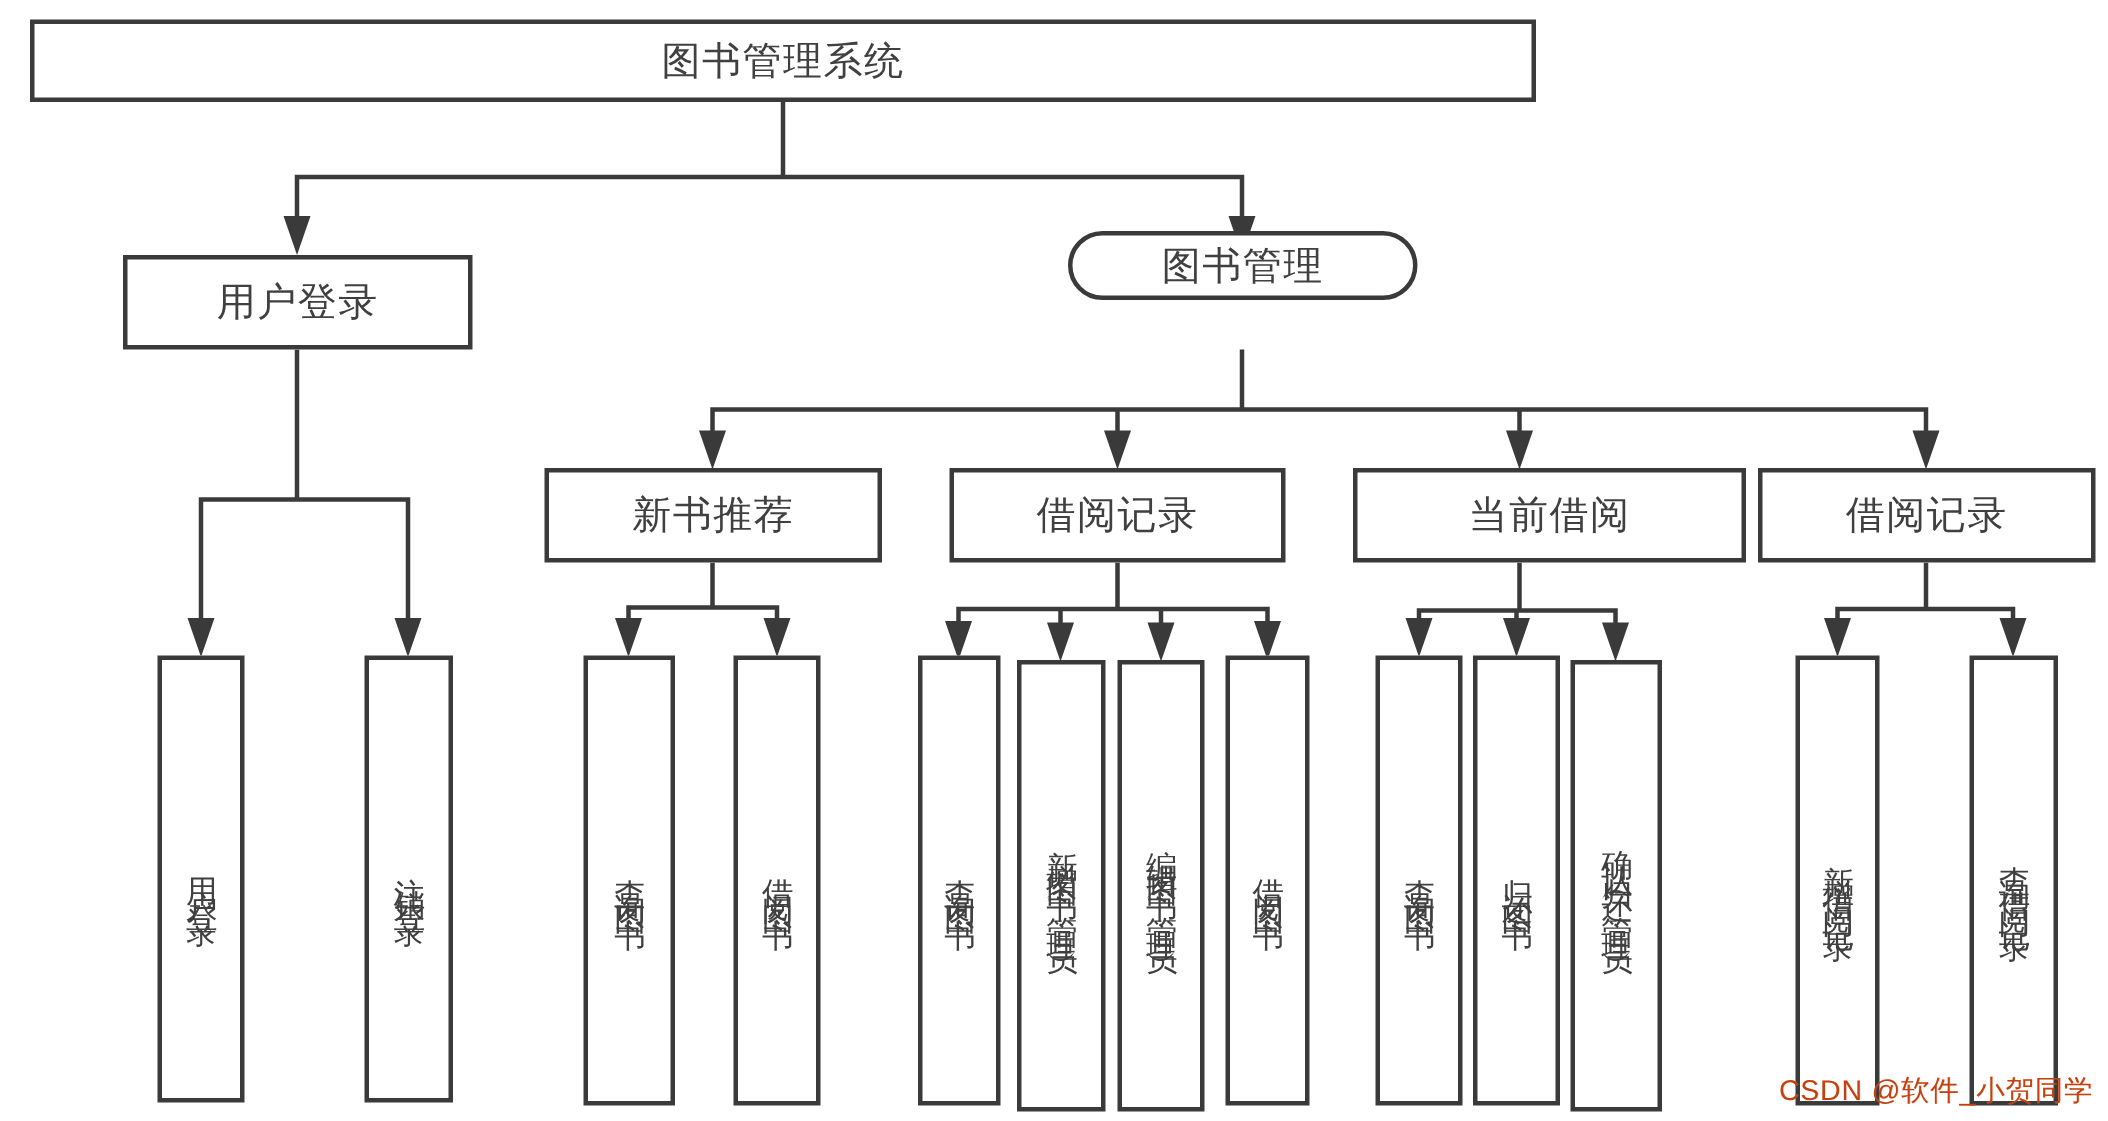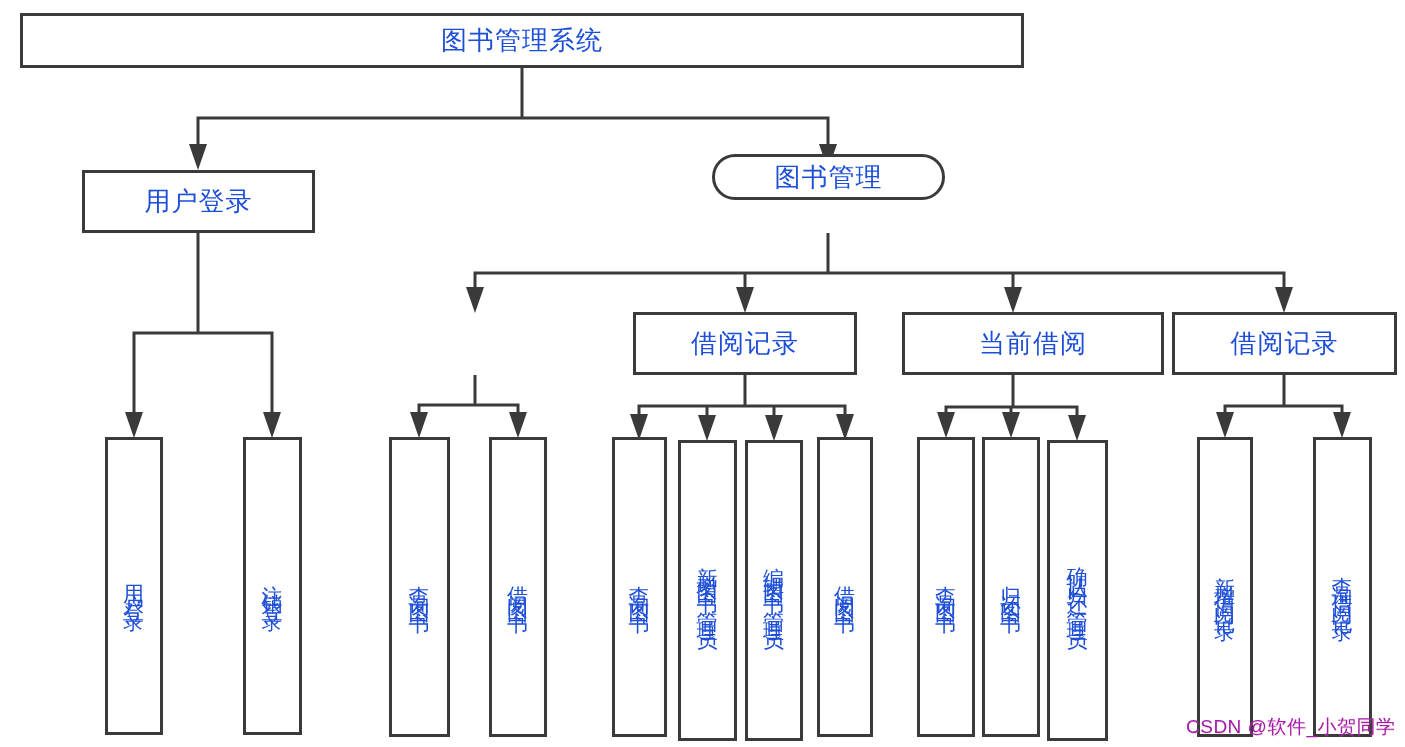--- a/index.html
+++ b/index.html
@@ -4,34 +4,34 @@
 <style>
   html,body{margin:0;padding:0;background:#fff;}
   .canvas{
     position:relative;width:1405px;height:747px;background:#ffffff;
     font-family:"Liberation Sans",sans-serif;color:#333333;overflow:hidden;
   }
   .connectors{position:absolute;left:0;top:0;width:1405px;height:747px;}
   .box{
     position:absolute;box-sizing:border-box;background:#ffffff;
     border:3px solid #3a3a3a;display:flex;align-items:center;justify-content:center;
-    color:#1d4ed8;
+    color:#404040;
   }
   .hbox{font-size:26px;letter-spacing:1px;white-space:nowrap;}
   .title{font-size:26px;}
   .vbox{
     font-size:21px;
     writing-mode:vertical-lr;
     text-orientation:mixed;
     letter-spacing:9px;
     line-height:1;
   }
   .watermark{
     position:absolute;left:1186px;top:714px;width:212px;
-    font-size:19px;color:#a21caf;letter-spacing:0.5px;white-space:nowrap;
+    font-size:19px;color:#c2410c;letter-spacing:0.5px;white-space:nowrap;
     text-shadow:0.5px 0.5px 0 rgba(255,120,120,0.25);
   }
 </style>
 </head>
 <body>
 
 <div class="canvas">
 
   <svg class="connectors" width="1405" height="747" viewBox="0 0 1405 747" xmlns="http://www.w3.org/2000/svg">
     <path d="
@@ -89,20 +89,21 @@
       <polygon points="1225,438 1216,412 1234,412"></polygon>
       <polygon points="1342,438 1333,412 1351,412"></polygon>
     </g>
   </svg>
 
   <div class="box hbox title" style="left:20px;top:13px;width:1004px;height:55px;">图书管理系统</div>
 
   <div class="box hbox" style="left:82px;top:170px;width:233px;height:63px;">用户登录</div>
   <div class="box hbox" style="left:712px;top:154px;width:233px;height:46px;border-radius:27px;">图书管理</div>
 
+  <div class="box hbox" style="left:363px;top:312px;width:225px;height:63px;">新书推荐</div>
   <div class="box hbox" style="left:633px;top:312px;width:224px;height:63px;">借阅记录</div>
   <div class="box hbox" style="left:902px;top:312px;width:262px;height:63px;">当前借阅</div>
   <div class="box hbox" style="left:1172px;top:312px;width:225px;height:63px;">借阅记录</div>
 
   <div class="box vbox" style="left:105px;top:437px;width:58px;height:298px;">用户登录</div>
   <div class="box vbox" style="left:243px;top:437px;width:59px;height:298px;">注销登录</div>
 
   <div class="box vbox" style="left:389px;top:437px;width:61px;height:300px;">查询图书</div>
   <div class="box vbox" style="left:489px;top:437px;width:58px;height:300px;">借阅图书</div>
 

